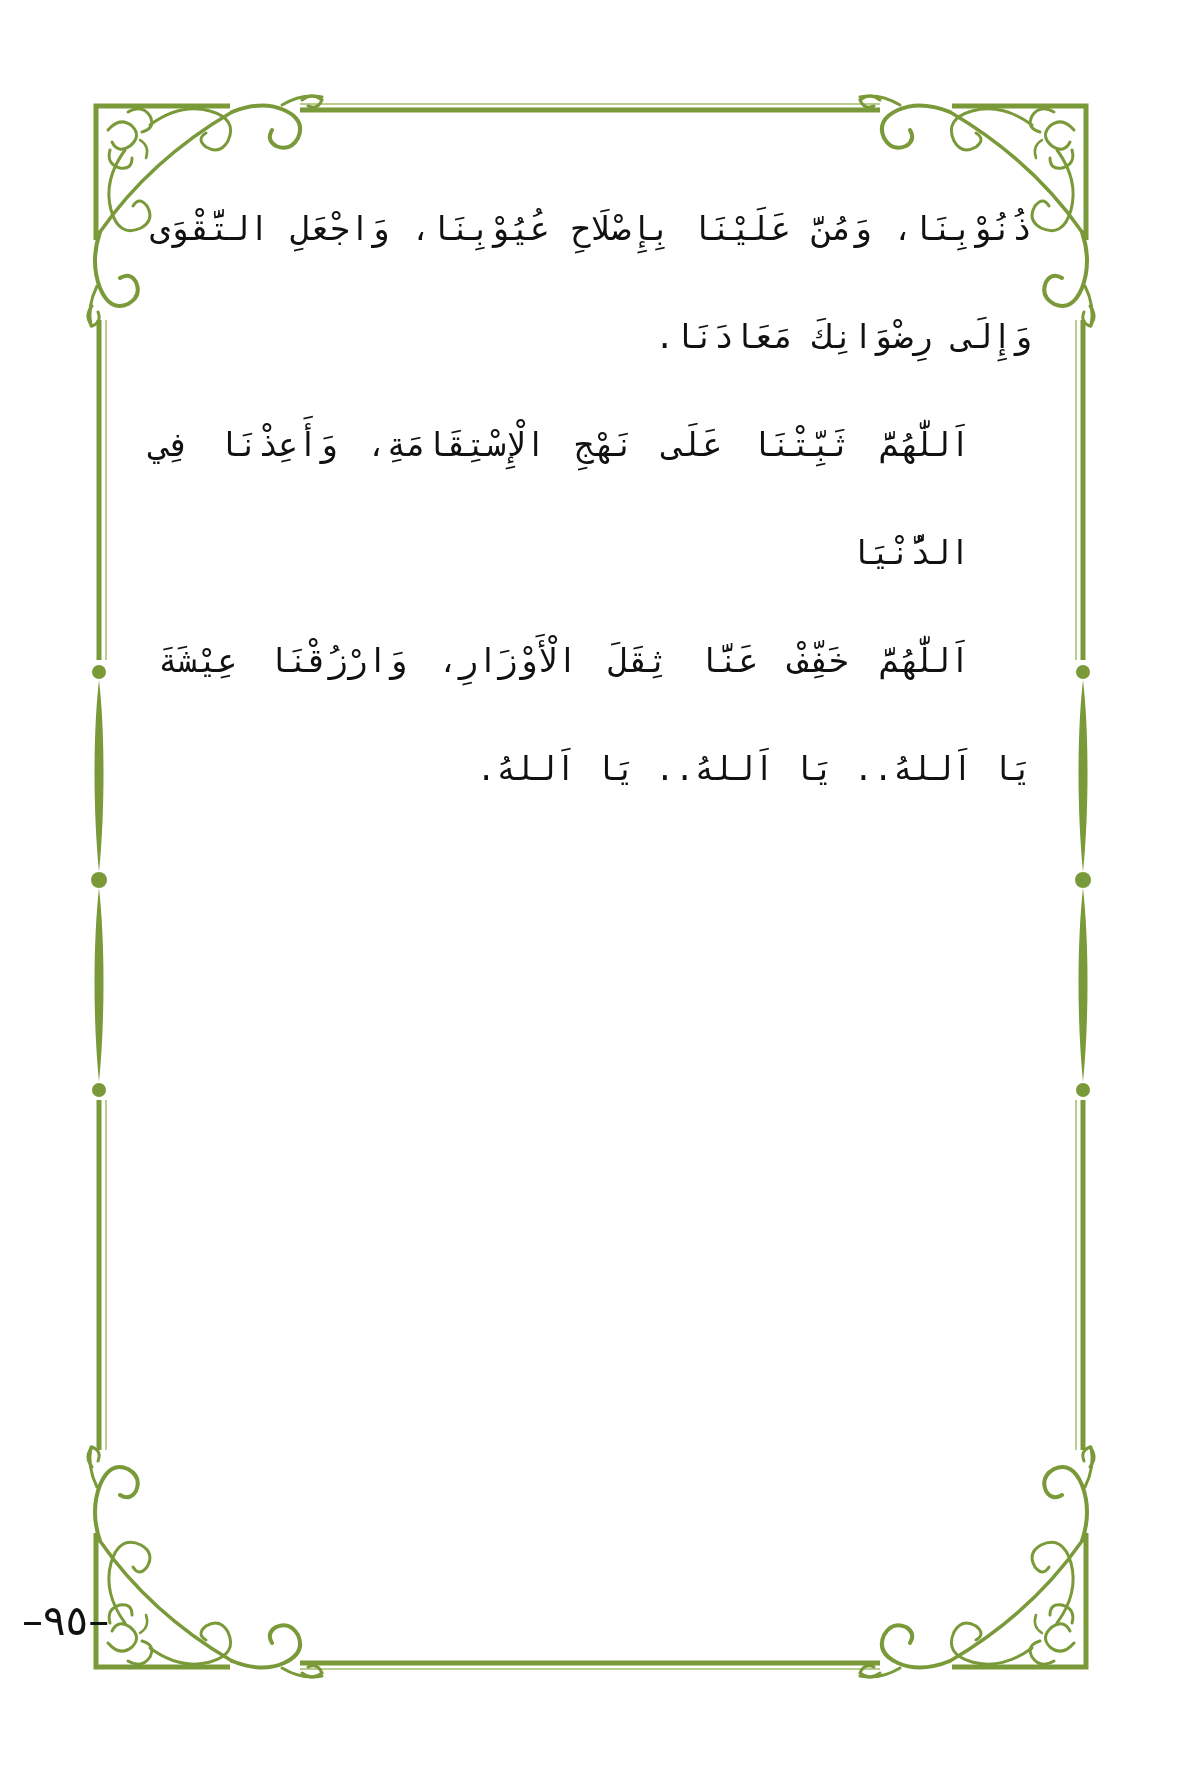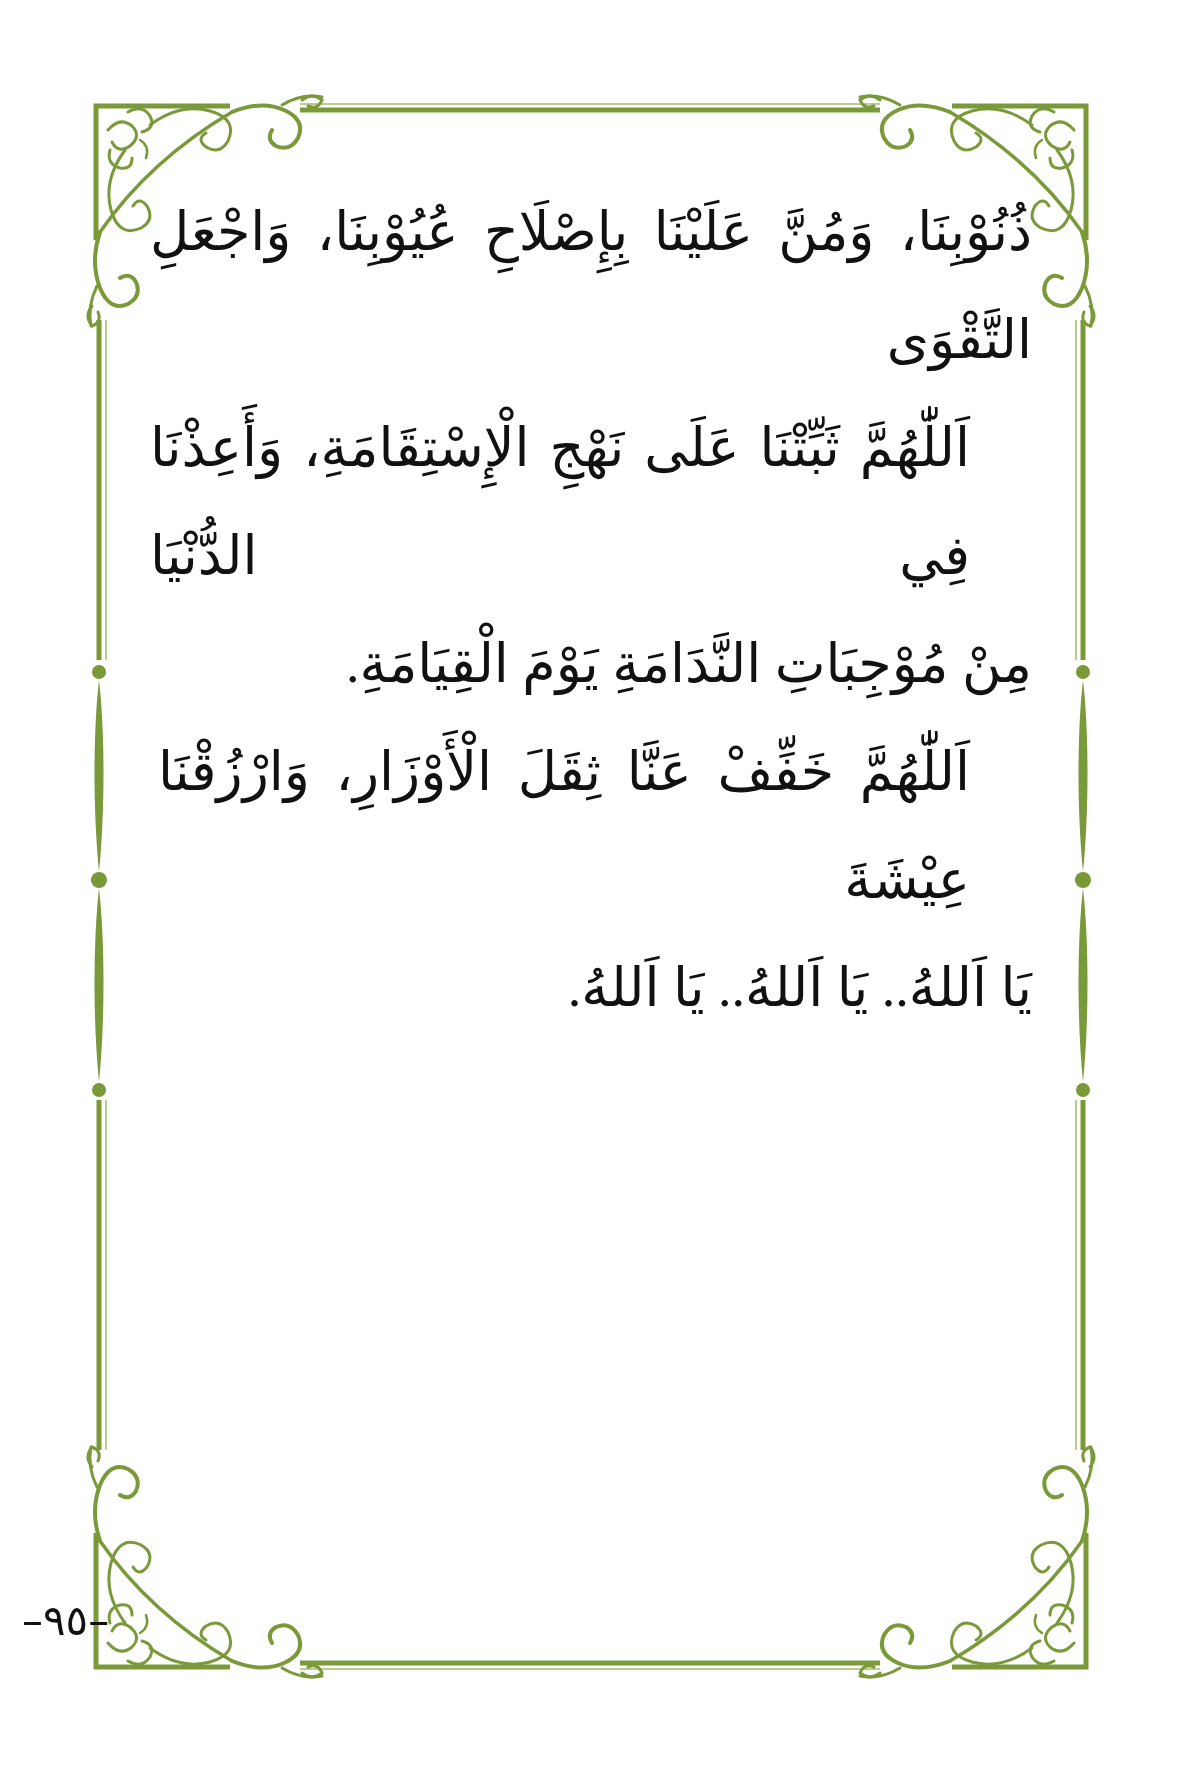--- a/index.html
+++ b/index.html
@@ -28,22 +28,22 @@
       height: 1773px;
     }
     .text-block {
       position: absolute;
       left: 150px;
       top: 178px;
       width: 882px;
       direction: rtl;
       text-align: justify;
       color: #111111;
-      font-family: Liberation Serif, serif;
-      font-size: 54px;
+      font-family: Liberation Mono, monospace;
+      font-size: 33px;
       line-height: 108px;
     }
     .para {
       margin: 0;
       padding: 0;
       text-align-last: right;
     }
     .line {
       display: block;
       white-space: nowrap;
@@ -143,24 +143,24 @@
       <use href="#spindle" transform="translate(99,672)"></use>
     </g>
     <g>
       <use href="#spindle" transform="translate(1083,672)"></use>
     </g>
   </svg>
 
   <div class="text-block">
     <div class="para">
       <span class="line full">ذُنُوْبِنَا، وَمُنَّ عَلَيْنَا بِإِصْلَاحِ عُيُوْبِنَا، وَاجْعَلِ التَّقْوَى</span>
+      <span class="line">وَإِلَى رِضْوَانِكَ مَعَادَنَا.</span>
     </div>
     <div class="para">
       <span class="line full" style="padding-right:62px;">اَللّٰهُمَّ ثَبِّتْنَا عَلَى نَهْجِ الْإِسْتِقَامَةِ، وَأَعِذْنَا فِي الدُّنْيَا</span>
-      <span class="line">مِنْ مُوْجِبَاتِ النَّدَامَةِ يَوْمَ الْقِيَامَةِ.</span>
     </div>
     <div class="para">
       <span class="line full" style="padding-right:62px;margin-left:8px;">اَللّٰهُمَّ خَفِّفْ عَنَّا ثِقَلَ الْأَوْزَارِ، وَارْزُقْنَا عِيْشَةَ</span>
       <span class="line">يَا اَللهُ.. يَا اَللهُ.. يَا اَللهُ.</span>
     </div>
   </div>
 
   <div class="page-number">–٩٥–</div>
 </div>
 

